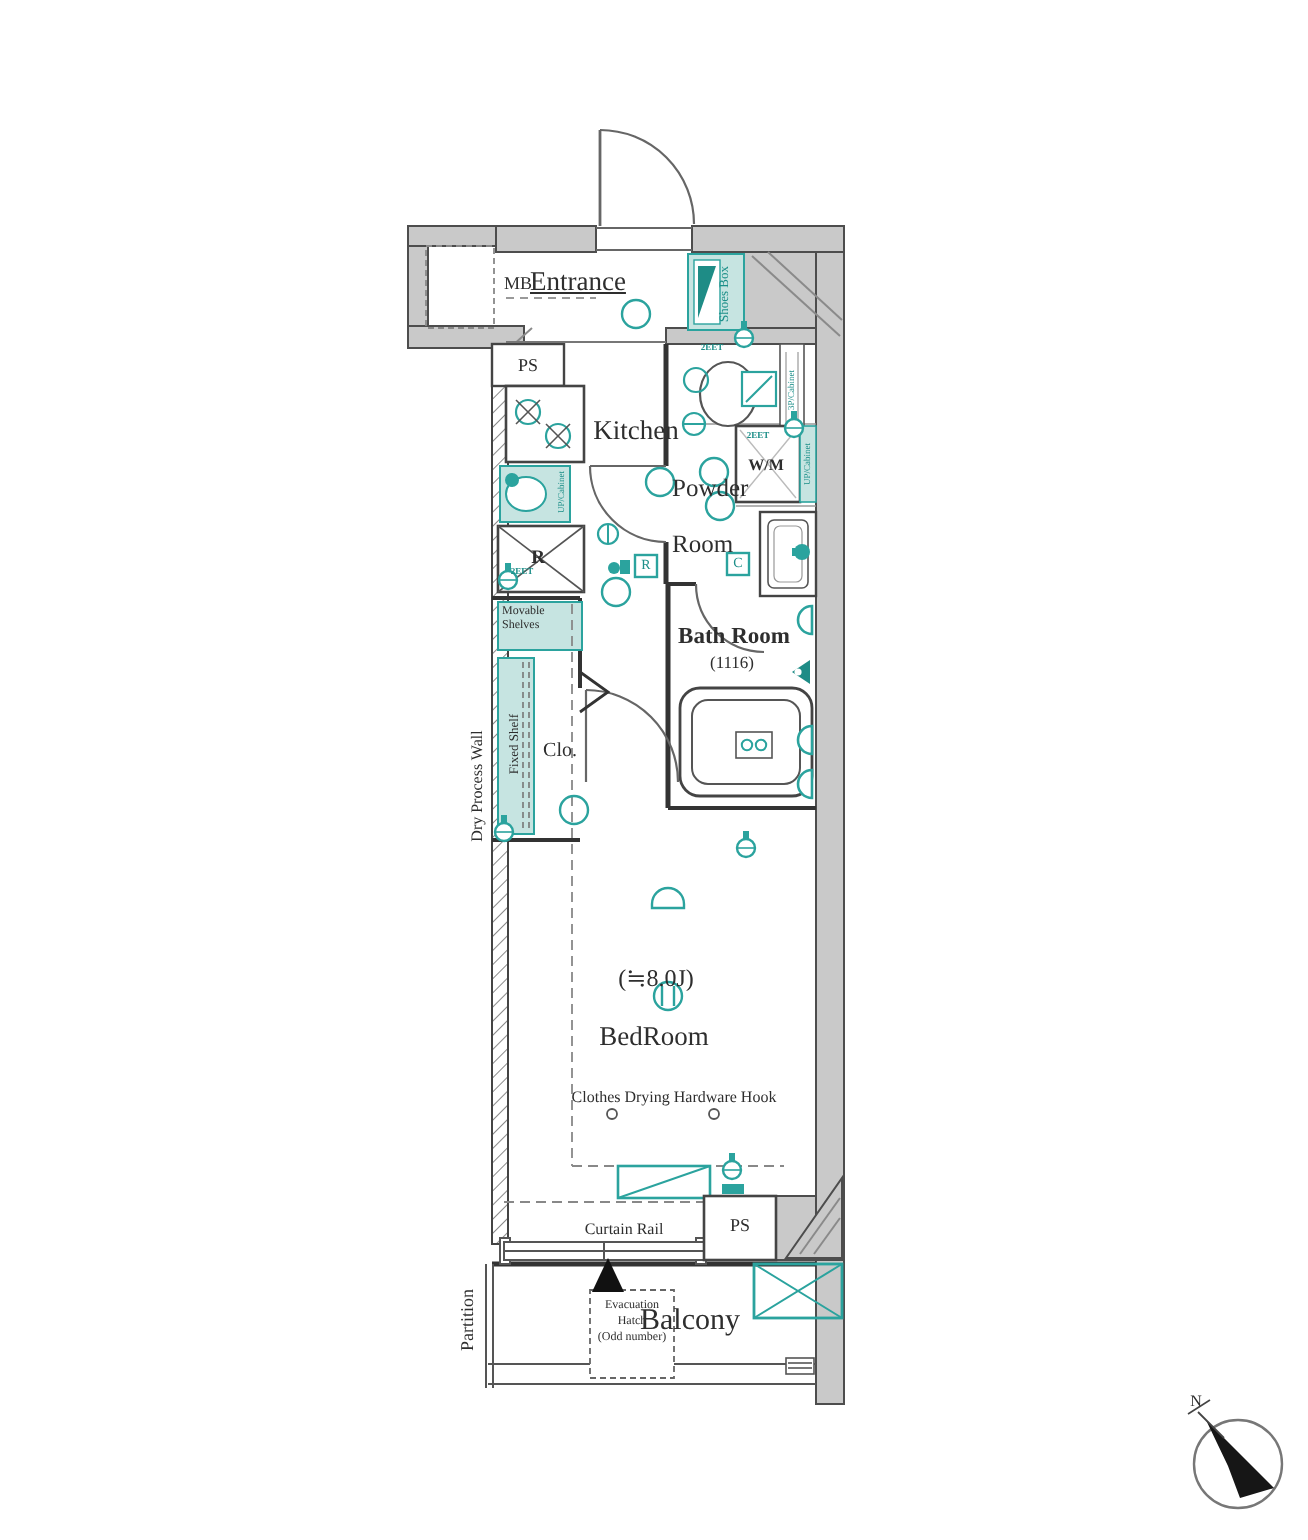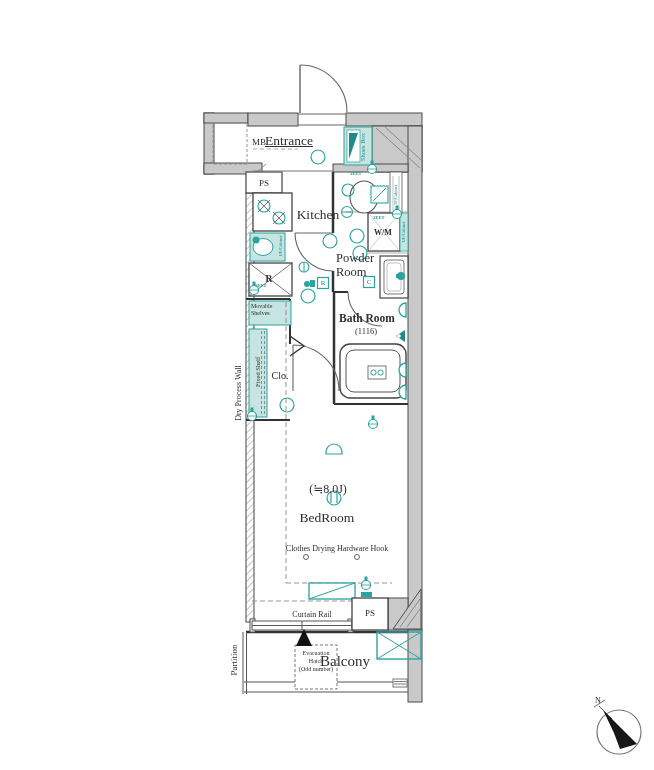--- a/index.html
+++ b/index.html
@@ -259,21 +259,21 @@
     <line x1="599" y1="706" x2="612" y2="719" stroke="#444" stroke-width="0.9"></line>
     <line x1="594" y1="707" x2="605" y2="700" stroke="#444" stroke-width="0.8"></line>
   </g>
 </svg>
 
 <div class="lab" style="left:259px;top:142px;font-size:9px;">MB</div>
 <div class="lab" style="left:264px;top:183px;font-size:9px;">PS</div>
 <div class="lab-tl" style="left:265px;top:134px;font-size:13.5px;text-decoration:underline;">Entrance</div>
 <div class="vlab teal" style="left:363px;top:147px;font-size:6.5px;">Shoes Box</div>
 <div class="lab" style="left:318px;top:215px;font-size:13.5px;">Kitchen</div>
-<div class="lab-tl" style="left:336px;top:252px;font-size:12.5px;text-align:center;">Powder</div>
+<div class="lab-tl" style="left:336px;top:238px;font-size:12.5px;text-align:center;">Powder</div>
 <div class="lab-tl" style="left:336px;top:266px;font-size:12.5px;">Room</div>
 <div class="lab b" style="left:383px;top:233px;font-size:8px;">W/M</div>
 <div class="lab b" style="left:269px;top:280px;font-size:9.5px;">R</div>
 <div class="lab teal" style="left:323px;top:283px;font-size:7px;">R</div>
 <div class="lab teal" style="left:369px;top:282px;font-size:7px;">C</div>
 <div class="lab" style="left:367px;top:319px;font-size:11.5px;font-weight:bold;">Bath Room</div>
 <div class="lab" style="left:366px;top:331px;font-size:8.5px;text-align:center;">(1116)</div>
 <div class="lab-tl wrap" style="left:251px;top:303px;width:39px;font-size:6px;line-height:1.15;">Movable Shelves</div>
 <div class="vlab" style="left:258px;top:372px;font-size:6.5px;">Fixed Shelf</div>
 <div class="lab" style="left:280px;top:376px;font-size:10px;">Clo.</div>

